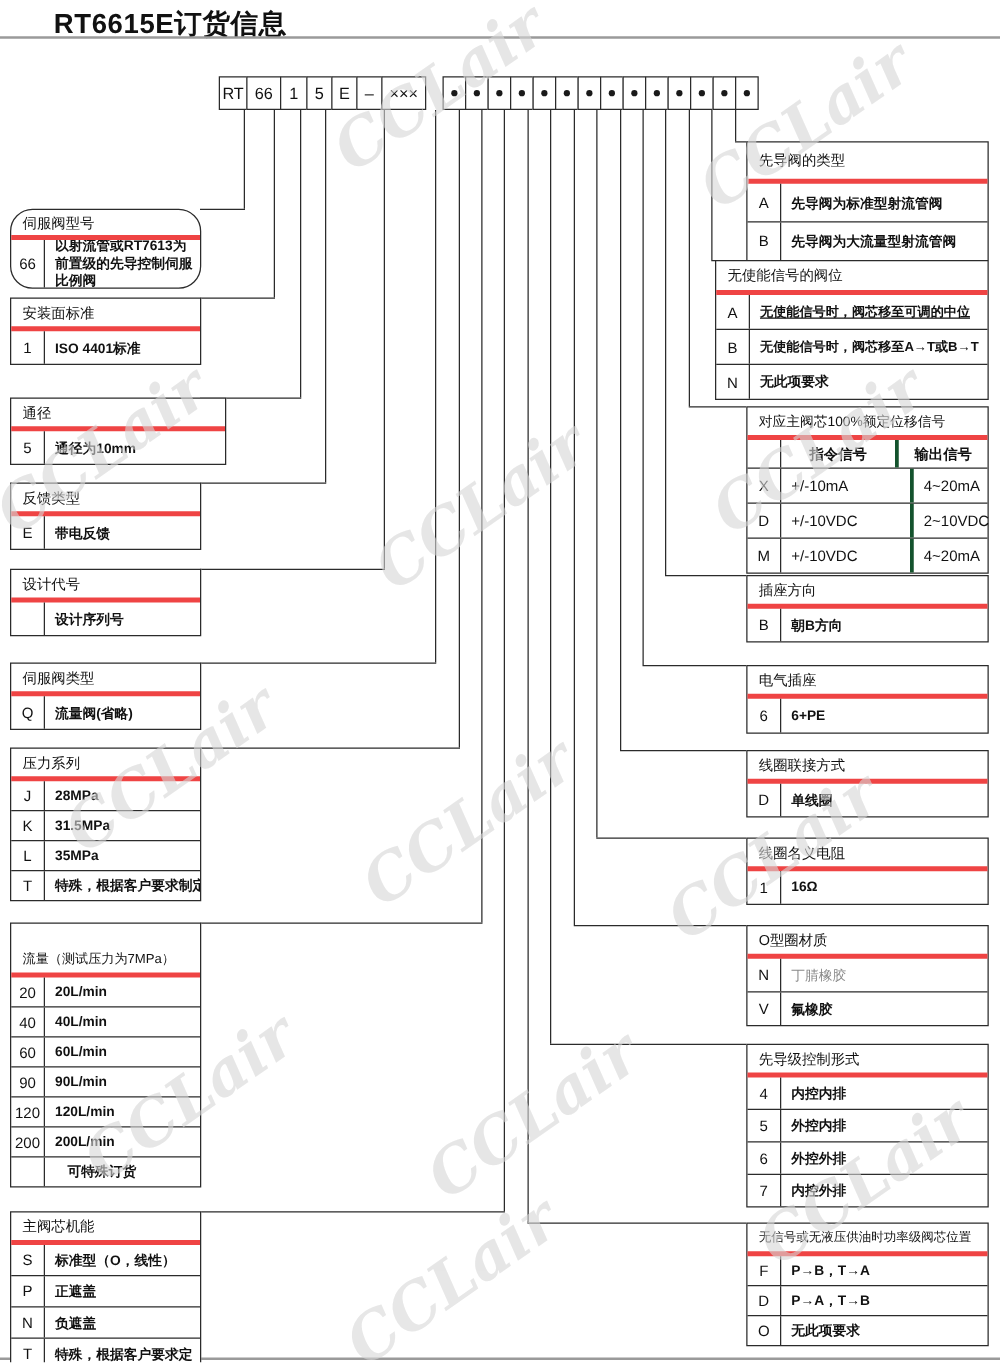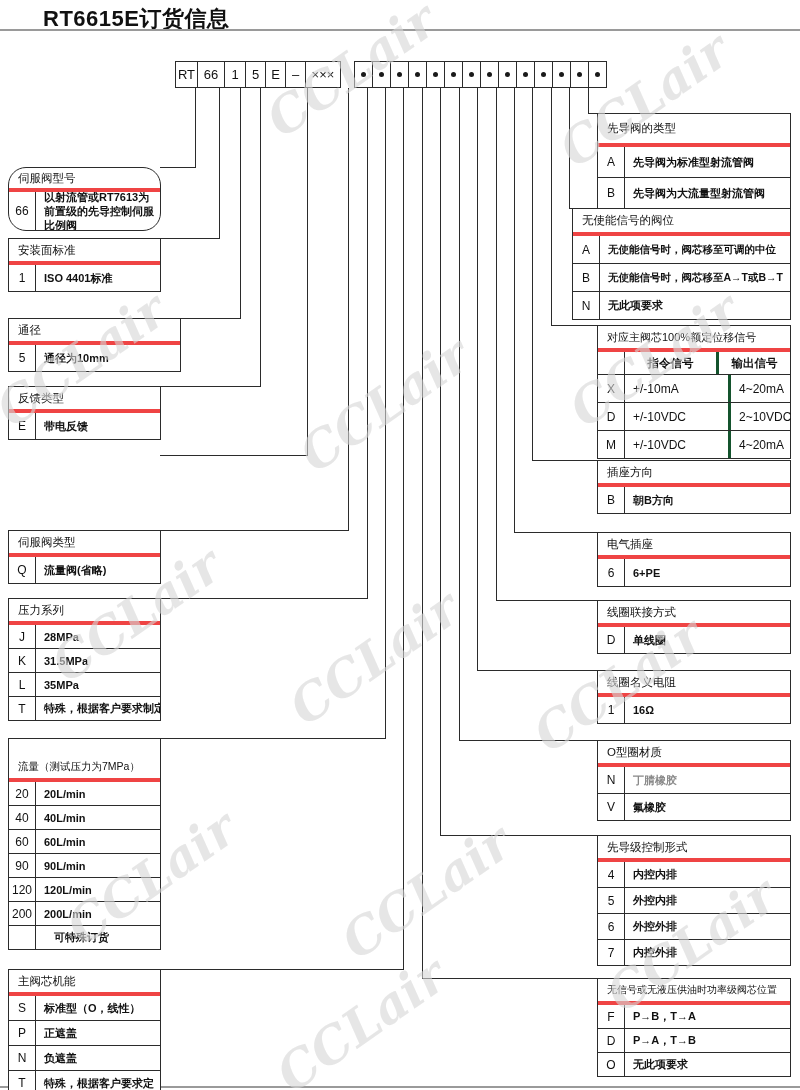--- a/index.html
+++ b/index.html
@@ -24,21 +24,21 @@
   .tbl{position:absolute;border:1px solid #2b2b2b;background:#fff;z-index:2;box-sizing:border-box;}
   .hdr{display:flex;align-items:center;padding:0 4px 0 9px;font-weight:normal;font-size:11.5px;
        border-bottom:4px solid #ef4444;white-space:nowrap;overflow:hidden;}
   .row{display:flex;align-items:stretch;}
   .row + .row{border-top:1px solid #2b2b2b;}
   .code{flex:0 0 26px;border-right:1px solid #2b2b2b;display:flex;align-items:center;
         justify-content:center;font-size:12px;}
   .desc{flex:1;display:flex;align-items:center;padding:0 4px 0 8px;font-size:11px;font-weight:bold;
         white-space:nowrap;overflow:hidden;}
   .desc.wrap{white-space:normal;line-height:1.3;}
-  .desc.light{color:#8a8a8a;font-weight:bold;}
+  .desc.light{color:#8a8a8a;font-weight:normal;}
   .h20{height:20px;} .h22{height:22px;} .h23{height:23px;} .h24{height:24px;} .h25{height:25px;}
   .h26{height:26px;} .h27{height:27px;} .h29{height:29px;} .h30{height:30px;} .h38{height:38px;}
   .c3 .cmd{flex:0 0 91px;border-right:3px solid #14532d;display:flex;align-items:center;
         padding:0 4px 0 8px;font-size:12px;}
   .c3 .out{flex:1;display:flex;align-items:center;padding:0 4px 0 8px;font-size:12px;}
   .c3 .ch{font-weight:bold;font-size:11.5px;justify-content:center;padding:0;}
 
   
   .wm{position:absolute;z-index:5;color:#d7d7d7;opacity:.6;font-size:50px;font-weight:bold;
       font-style:italic;transform:rotate(-35deg);white-space:nowrap;pointer-events:none;
@@ -173,20 +173,27 @@
   </div>
 
   <div class="tbl" style="left:8px;top:386px;width:153px;">
     <div class="hdr h22">反馈类型</div>
     <div class="row h26">
       <div class="code">E</div>
       <div class="desc">带电反馈</div>
     </div>
   </div>
 
+  <div class="tbl" style="left:8px;top:455px;width:153px;">
+    <div class="hdr h22">设计代号</div>
+    <div class="row h26">
+      <div class="code"></div>
+      <div class="desc">设计序列号</div>
+    </div>
+  </div>
 
   <div class="tbl" style="left:8px;top:530px;width:153px;text-align:center;">
     <div class="hdr h22">伺服阀类型</div>
     <div class="row h26">
       <div class="code">Q</div>
       <div class="desc">流量阀(省略)</div>
     </div>
   </div>
 
   <div class="tbl" style="left:8px;top:598px;width:153px;">
@@ -270,21 +277,21 @@
     <div class="row h30">
       <div class="code">B</div>
       <div class="desc">先导阀为大流量型射流管阀</div>
     </div>
   </div>
 
   <div class="tbl" style="left:572px;top:208px;width:219px;">
     <div class="hdr h23">无使能信号的阀位</div>
     <div class="row h27">
       <div class="code">A</div>
-      <div class="desc" style="font-size:10.5px;">无使能信号时，阀芯移至可调的中位</div>
+      <div class="desc" style="font-size:10.5px;text-decoration:underline;">无使能信号时，阀芯移至可调的中位</div>
     </div>
     <div class="row h27">
       <div class="code">B</div>
       <div class="desc" style="font-size:10.5px;">无使能信号时，阀芯移至A→T或B→T</div>
     </div>
     <div class="row h27">
       <div class="code">N</div>
       <div class="desc">无此项要求</div>
     </div>
   </div>

